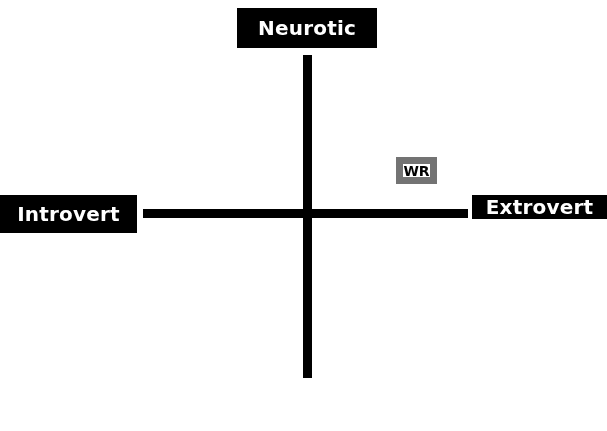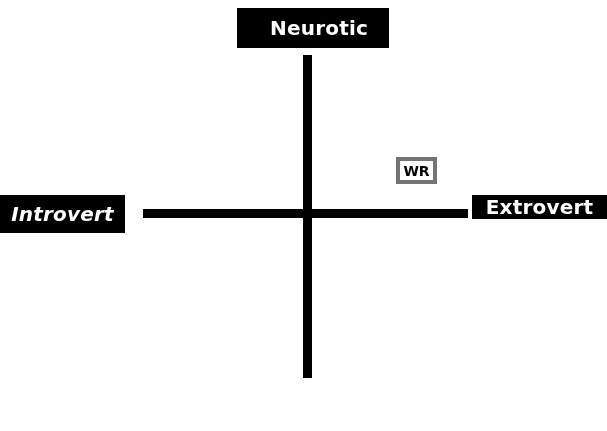--- a/index.html
+++ b/index.html
@@ -35,33 +35,33 @@
     position: absolute;
     background: #000000;
     color: #ffffff;
     font-weight: bold;
     font-size: 20px;
     display: flex;
     align-items: center;
     justify-content: center;
     letter-spacing: 0.2px;
   }
-  .pole-top    { left: 237px; top: 8px;   width: 140px; height: 40px; padding-left: 12px; }
+  .pole-top    { left: 237px; top: 8px;   width: 140px; height: 40px; }
   .pole-bottom { left: 239px; top: 383px; width: 139px; height: 40px; }
-  .pole-left   { left: 0px;   top: 195px; width: 125px; height: 38px; font-style: italic; }
+  .pole-left   { left: 0px;   top: 195px; width: 137px; height: 38px; }
   .pole-right  { left: 472px; top: 195px; width: 135px; height: 24px; }
   .marker {
     position: absolute;
     left: 396px;
     top: 157px;
     width: 41px;
     height: 27px;
     box-sizing: border-box;
     background: #ffffff;
-    border: 4px solid #737373;
+    border: 7px solid #737373;
     color: #000000;
     font-weight: bold;
     font-size: 14px;
     display: flex;
     align-items: center;
     justify-content: center;
   }
 </style>
 </head>
 <body>

